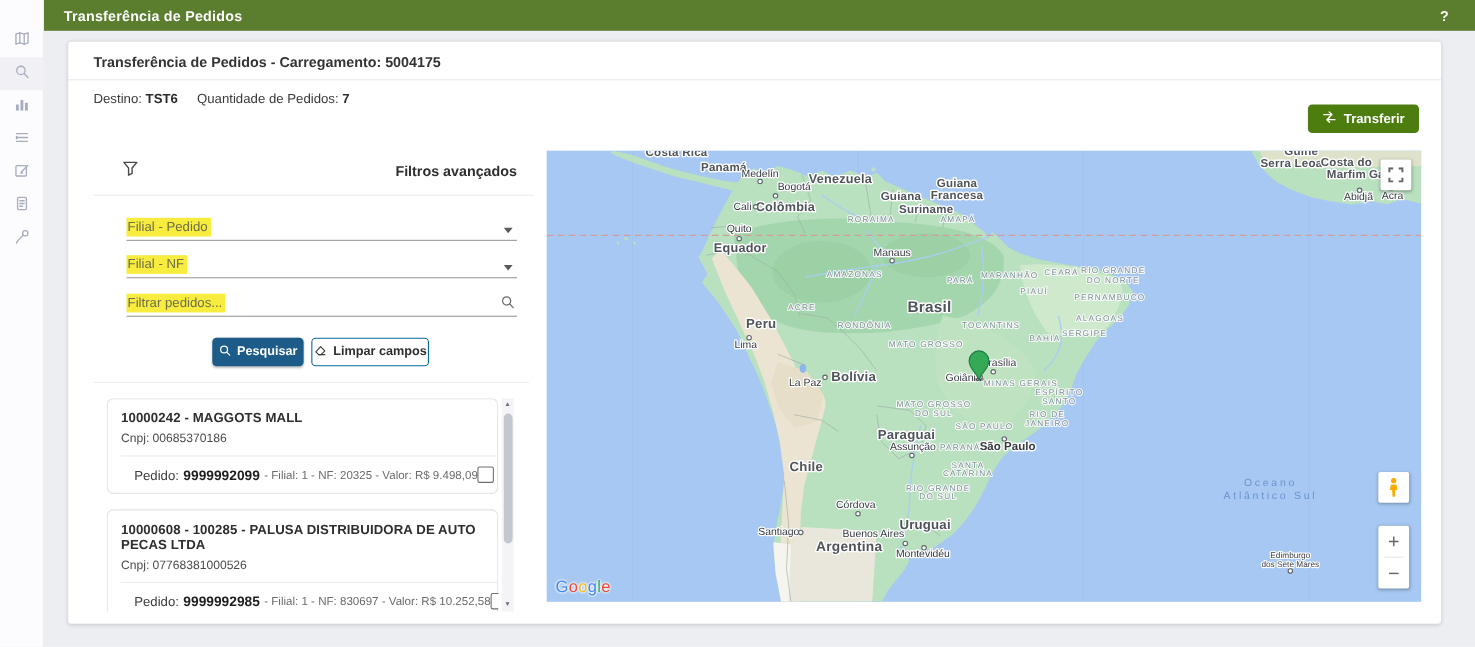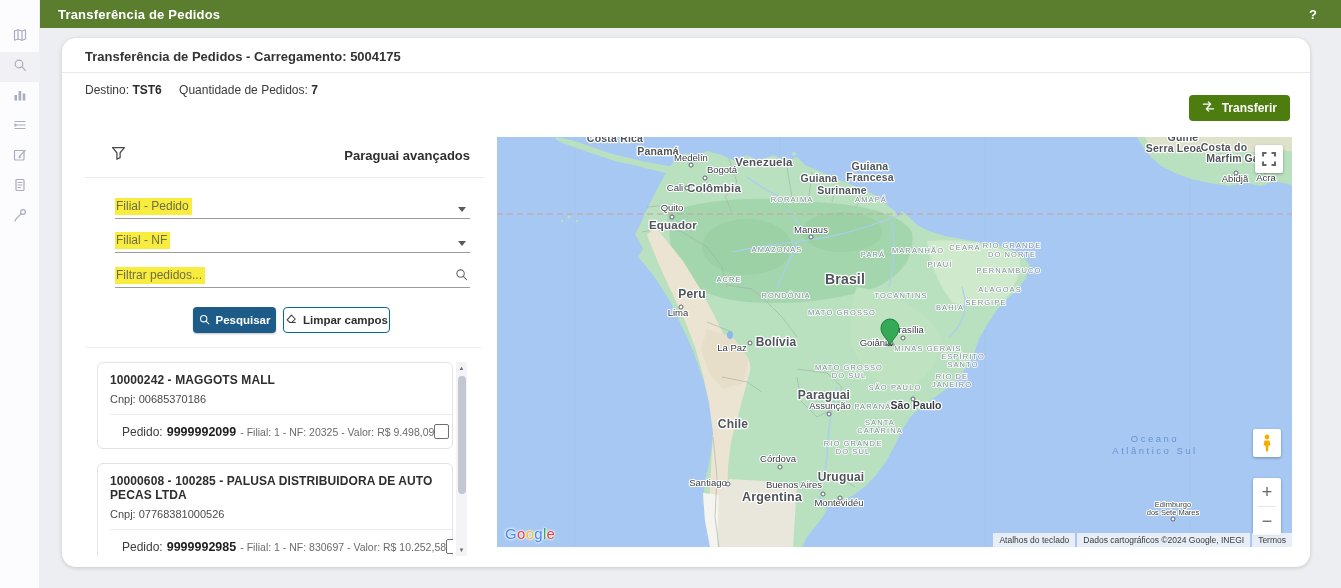--- a/index.html
+++ b/index.html
@@ -13,21 +13,21 @@
   .side-item.active{background:#f0f0f5}
   .side-item svg{stroke:#a8adbf;fill:none;stroke-width:1.2;stroke-linecap:round;stroke-linejoin:round}
   .side-item svg .fill{fill:#a8adbf;stroke:none}
 
   
   .header{position:absolute;left:40px;top:0;width:1301px;height:28px;background:#5b7d2e;color:#fff;display:flex;align-items:center;z-index:4}
   .header-title{font-weight:700;font-size:13px;padding-left:18px;letter-spacing:.2px}
   .header-help{position:absolute;right:24px;font-weight:700;font-size:13px;cursor:pointer}
 
   
-  .card{position:absolute;left:62px;top:38px;width:1248px;height:529px;background:#fff;border-radius:14px;box-shadow:0 1px 4px rgba(0,0,0,.16)}
+  .card{position:absolute;left:62px;top:38px;width:1248px;height:529px;background:#fff;border-radius:3px;box-shadow:0 1px 4px rgba(0,0,0,.16)}
   .page-title{position:absolute;left:23px;top:11px;font-size:13px;font-weight:700;color:#333}
   .title-divider{position:absolute;left:0;top:34px;width:100%;height:1px;background:#e9e9ec}
   .summary{position:absolute;left:23px;top:44px;font-size:12px;color:#3a3a3a;line-height:17px}
   .summary b{font-weight:700;color:#2c2c2c}
   .summary .gap{display:inline-block;width:14px}
   .btn-transfer{position:absolute;right:20px;top:57px;height:26px;background:#4d7c0f;color:#fff;border:none;border-radius:4px;font-weight:700;font-size:12px;padding:0 13px;display:flex;align-items:center;gap:7px;cursor:pointer;font-family:inherit}
   .btn-transfer svg{stroke:#fff;fill:none;stroke-width:1.3;stroke-linecap:round;stroke-linejoin:round}
 
   
   .funnel{position:absolute;left:49px;top:108px;width:15px;height:15px}
@@ -159,21 +159,21 @@
       <span><svg width="13" height="13" viewBox="0 0 14 14">
             <path d="M1.5 4.5 H9 M6.8 2 L9.5 4.5 L6.8 7"></path>
             <path d="M12.5 9.5 H5 M7.2 7 L4.5 9.5 L7.2 12"></path>
           </svg></span>
       <span>Transferir</span>
     </button>
 
     <div class="funnel"><svg width="15" height="15" viewBox="0 0 14 14">
           <path d="M1.5 1.5 H12.5 L8.5 6.3 V10.8 L5.5 12.4 V6.3 Z"></path>
         </svg></div>
-    <div class="filtros-title">Paraguai avançados</div>
+    <div class="filtros-title">Filtros avançados</div>
     <div class="filters-divider"></div>
 
     <div class="field f1">
       <span class="hl">Filial - Pedido</span>
       <span class="caret"></span>
     </div>
     <div class="field f2">
       <span class="hl">Filial - NF</span>
       <span class="caret"></span>
     </div>
@@ -405,20 +405,15 @@
             <circle cx="6" cy="3" r="2.4" fill="#f9ab00"></circle>
             <path d="M3.5 6.5 h5 l1 5 h-2 l-.5 6 h-2 l-.5 -6 h-2 z" fill="#f9ab00"></path>
           </svg>
       </div>
       <div class="map-btn zoomctl">
         <div class="zbtn">+</div>
         <div class="zdiv"></div>
         <div class="zbtn">−</div>
       </div>
       <div class="google-logo" id="google-logo"><span style="color: rgb(66, 133, 244);">G</span><span style="color: rgb(234, 67, 53);">o</span><span style="color: rgb(251, 188, 5);">o</span><span style="color: rgb(66, 133, 244);">g</span><span style="color: rgb(52, 168, 83);">l</span><span style="color: rgb(234, 67, 53);">e</span></div>
-      <div class="attrib">
-        <span class="lnk">Atalhos do teclado</span>
-        <span>Dados cartográficos ©2024 Google, INEGI</span>
-        <span class="lnk">Termos</span>
-      </div>
     </div>
   </main>
 </div>
 
 </body></html>

